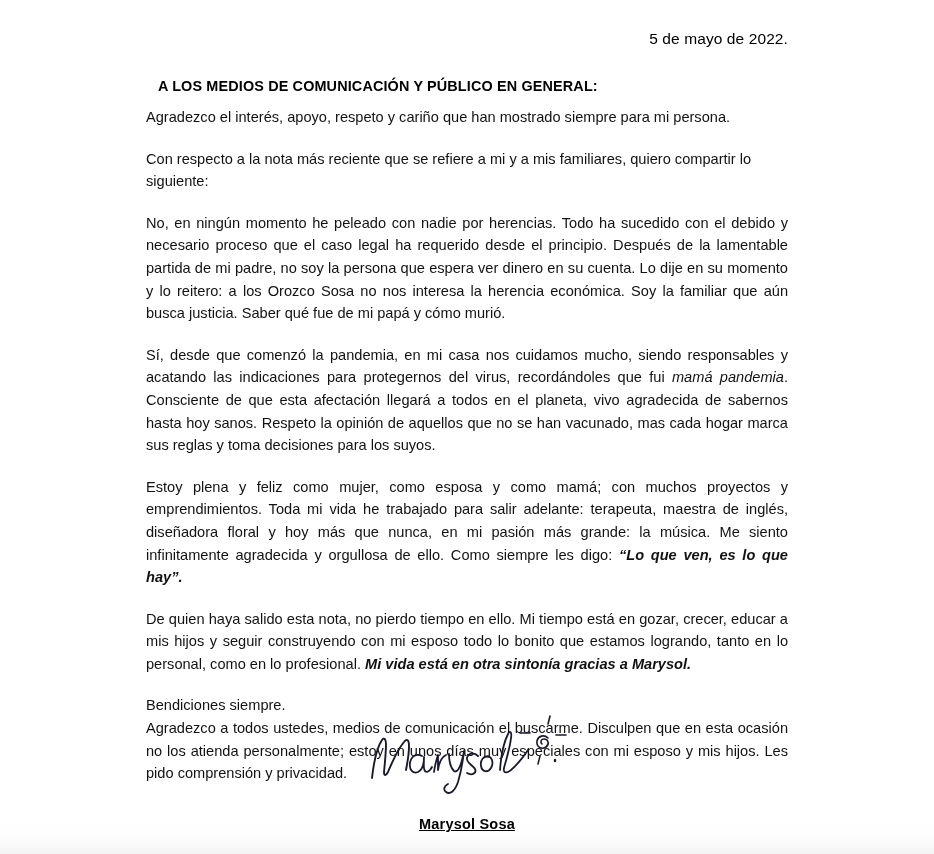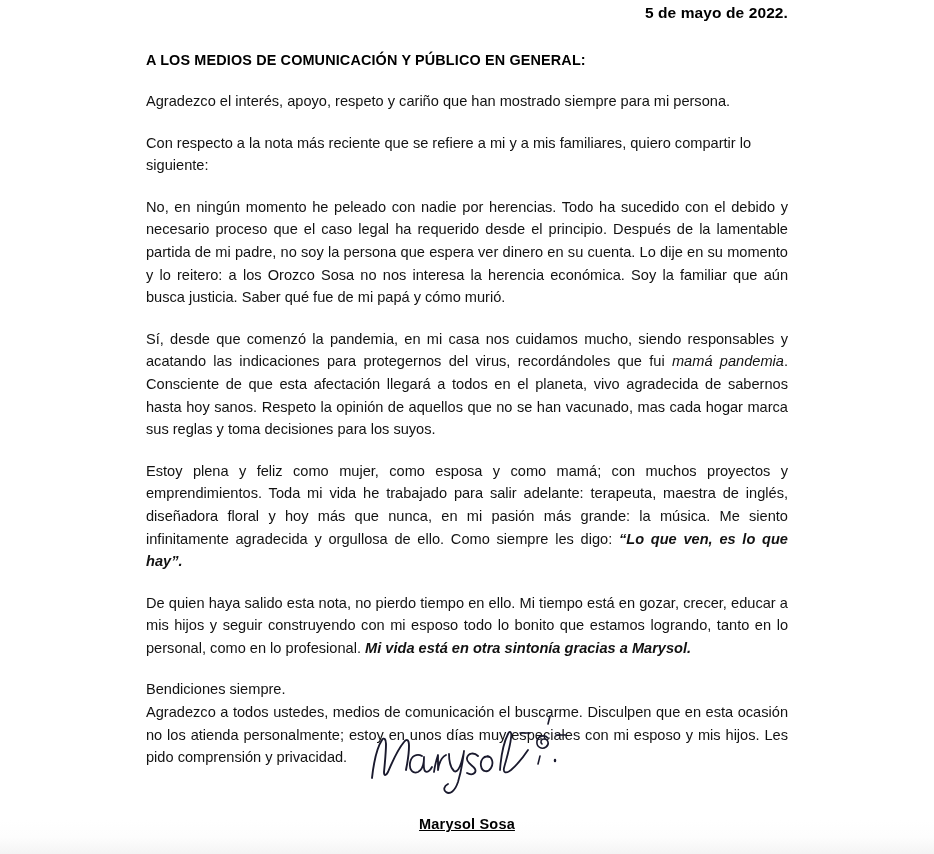--- a/index.html
+++ b/index.html
@@ -23,35 +23,36 @@
     box-sizing: border-box;
   }
   .content {
     position: absolute;
     left: 146px;
     top: 0;
     width: 642px;
   }
   .date-line {
     text-align: right;
-    font-weight: bold;
+    font-weight: normal;
     font-size: 15.5px;
     letter-spacing: 0.1px;
-    padding-top: 4px;
+    padding-top: 30px;
     color: #000;
   }
   .headline {
     font-weight: bold;
     font-size: 14.4px;
     letter-spacing: 0.15px;
     margin-top: 30px;
     color: #000;
+    margin-left: 12px;
   }
   .body-block {
-    margin-top: 22px;
+    margin-top: 12px;
   }
   p.para {
     margin: 0 0 19px 0;
     font-size: 14.6px;
     line-height: 22.6px;
     text-align: justify;
     text-justify: inter-word;
     color: #121212;
   }
   p.para.last {

